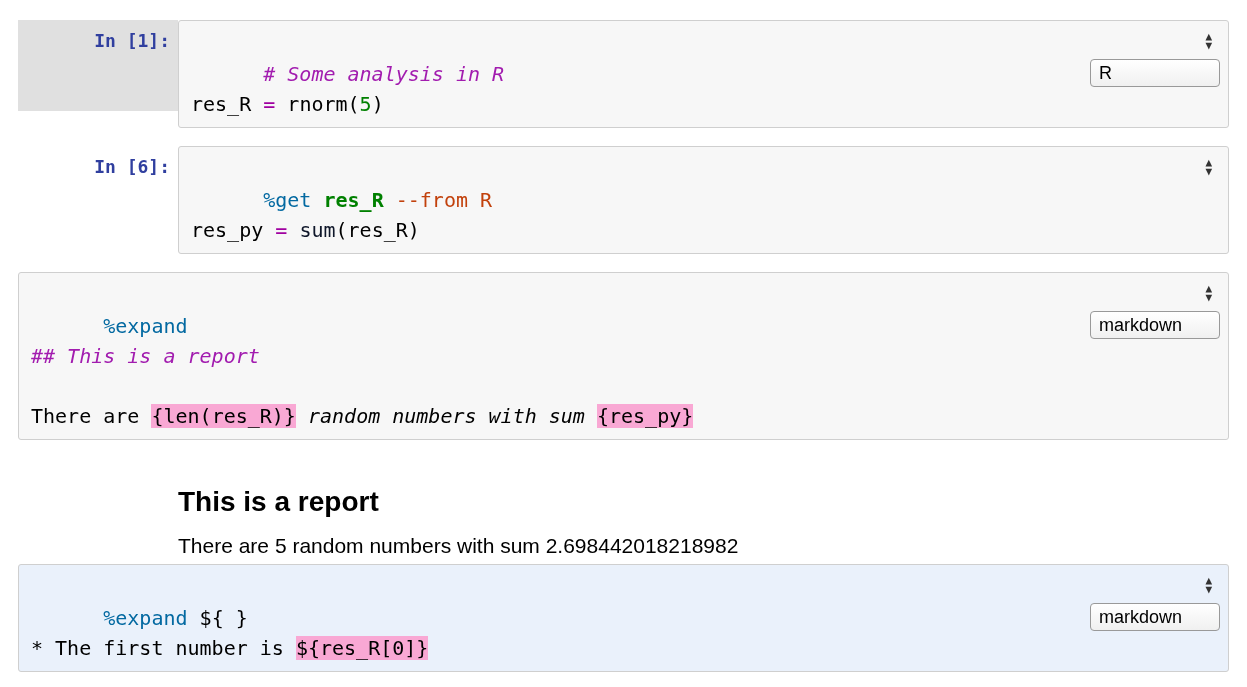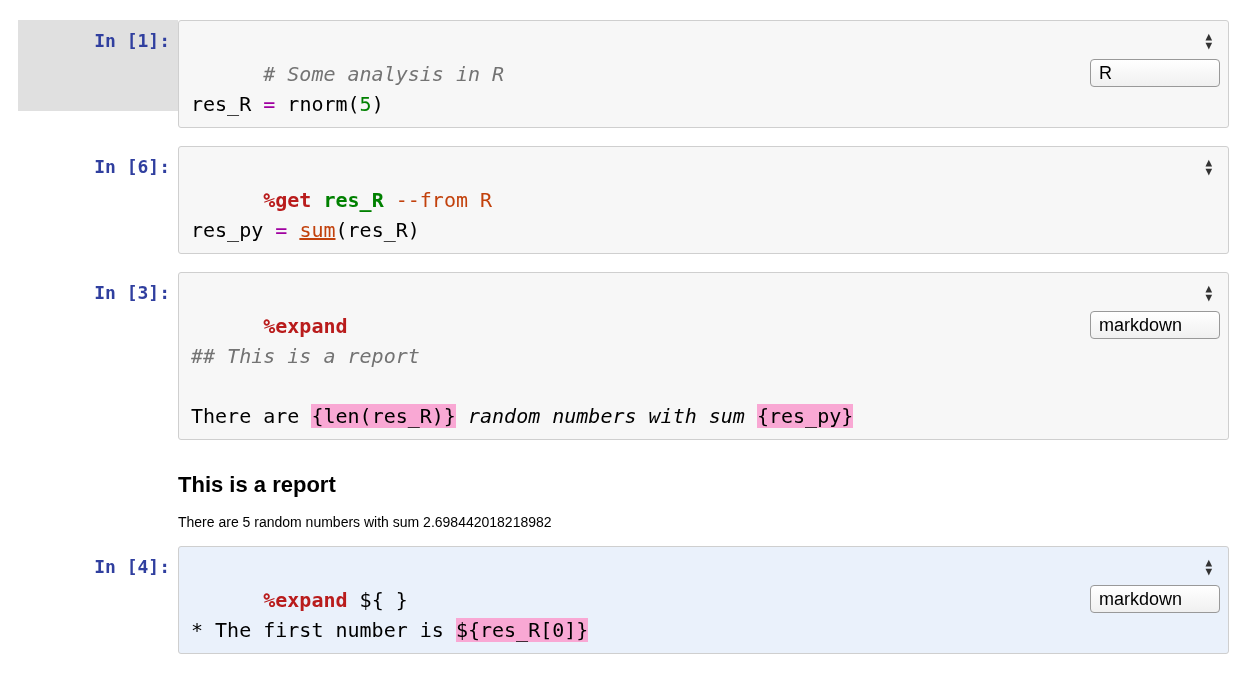--- a/index.html
+++ b/index.html
@@ -69,46 +69,46 @@
   .select-caret {
     position: absolute;
     right: 8px;
     top: 5px;
     font-size: 11px;
     line-height: 9px;
     color: #333;
     pointer-events: none;
   }
   
-  .c-comment { color: #737373; font-style: italic; }
+  .c-comment { color: #a21caf; font-style: italic; }
   .c-name    { color: #000; }
   .c-op      { color: #a000a0; }
-  .c-builtin { color: #c2410c; text-decoration: underline; }
+  .c-builtin { color: #0f172a; }
   .c-num     { color: #008000; }
-  .c-magic   { color: #b91c1c; font-weight: bold; }
+  .c-magic   { color: #0369a1; font-weight: normal; }
   .c-arg     { color: #008000; font-weight: bold;}
   .c-argname { color: #c2410c; }
   .c-italic  { font-style: italic; }
   .c-hl      { background: #f9a8d4; }
 
   .output-area {
     padding: 10px 0 0 0;
     font-size: 21px;
   }
   .output-area.rendered {
     padding-left: 0;
   }
   .output-area h2 {
-    font-size: 22px;
+    font-size: 28px;
     font-weight: 700;
-    margin: 4px 0 12px 0;
+    margin: 18px 0 12px 0;
   }
   .output-area p {
-    margin: 16px 0 16px 0;
-    font-size: 14px;
+    margin: 16px 0 6px 0;
+    font-size: 21px;
   }
   .out-prompt-pad {
     width: 160px;
     flex-shrink: 0;
   }
   .out-row {
     display: flex;
     align-items: flex-start;
   }
 </style>
@@ -134,21 +134,20 @@
   <div class="run-col">
     <div class="input-area">
       <div class="select-wrap">
         <div class="select-caret">▲<br>▼</div>
       </div><span class="c-magic">%get</span><span class="c-arg"> res_R </span><span class="c-argname">--from R</span>
 <span class="c-name">res_py</span><span class="c-op"> = </span><span class="c-builtin">sum</span><span class="c-name">(</span><span class="c-name">res_R</span><span class="c-name">)</span></div>
   </div>
 </div>
 
 <div class="cell">
-  <div class="prompt-col">In [3]:</div>
   <div class="run-col">
     <div class="input-area">
       <div class="select-wrap">
         <select>
           <option>markdown</option>
         </select>
         <div class="select-caret">▲<br>▼</div>
       </div><span class="c-magic">%expand</span>
 <span class="c-comment">## This is a report</span>
 
@@ -158,21 +157,20 @@
 
 <div class="out-row">
   <div class="out-prompt-pad"></div>
   <div class="output-area rendered">
     <h2>This is a report</h2>
     <p>There are 5 random numbers with sum 2.698442018218982</p>
   </div>
 </div>
 
 <div class="cell">
-  <div class="prompt-col">In [4]:</div>
   <div class="run-col">
     <div class="input-area md-active">
       <div class="select-wrap">
         <select>
           <option>markdown</option>
         </select>
         <div class="select-caret">▲<br>▼</div>
       </div><span class="c-magic">%expand</span><span class="c-name"> ${ }</span>
 <span class="c-name">* The first number is </span><span class="c-hl">${res_R[0]}</span></div>
   </div>

